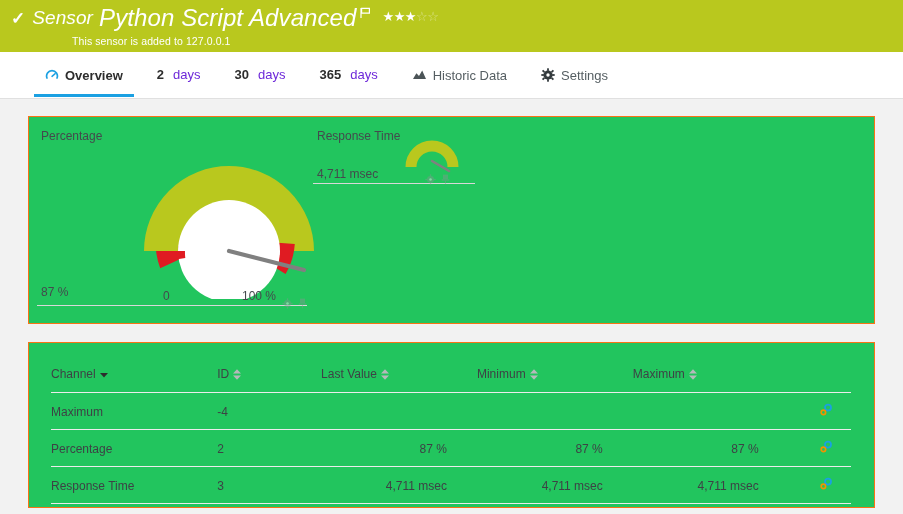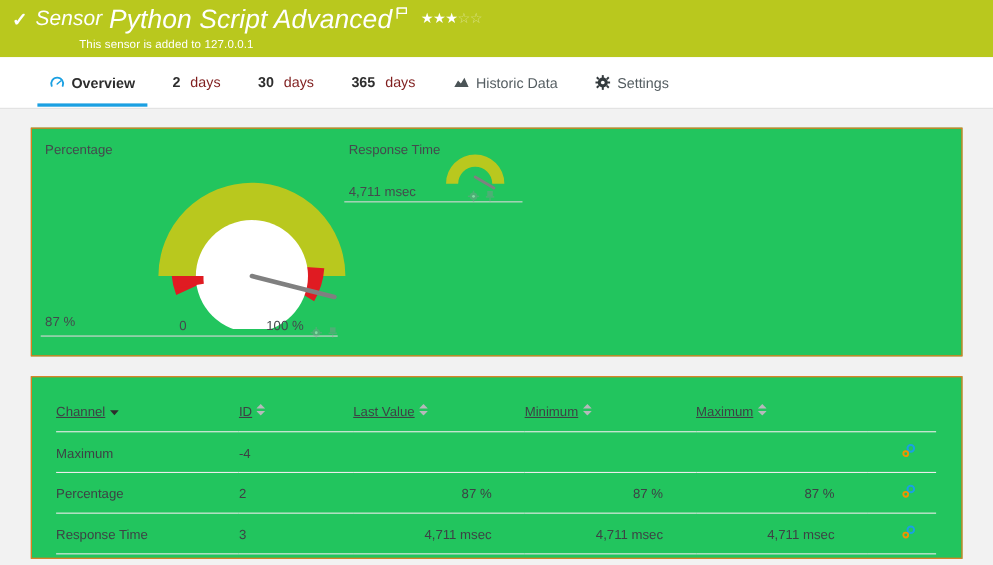--- a/index.html
+++ b/index.html
@@ -98,21 +98,21 @@
   .tab .tab-label { position: relative; top: 1px; }
   .tab.active { color: #2d2d2d; font-weight: bold; }
   .tab.active::after {
     content: "";
     position: absolute;
     left: 6px; right: 6px; bottom: 0;
     height: 3px;
     background: #1ba0e2;
   }
   .tab .num { font-weight: bold; color: #2d2d2d; margin-right: 3px; }
-  .tab .unit { color: #7f1d1d; }
+  .tab .unit { color: #6d28d9; }
   .tab-icon { display: inline-flex; align-items: center; justify-content: center; }
 
   
   .card {
     background: #22c55e;
     border: 1px solid #f97316;
     position: absolute;
   }
   #gauge-card { left: 28px; top: 116px; width: 847px; height: 208px; }
   #table-card { left: 28px; top: 342px; width: 847px; height: 166px; }
@@ -194,21 +194,21 @@
     white-space: nowrap;
   }
   table.channels tr.last td { border-bottom: 1px solid #ececec; }
   .col-channel { width: 160px; }
   .col-id      { width: 100px; }
   .col-last    { width: 150px; text-align: right; padding-right: 30px !important; }
   .col-min     { width: 150px; text-align: right; padding-right: 30px !important; }
   .col-max     { width: 150px; text-align: right; padding-right: 30px !important; }
   .col-act     { width: 60px;  text-align: right; padding-right: 18px !important; }
   th.col-last, th.col-min, th.col-max { text-align: right; }
-  .th-inner { display: inline-flex; align-items: flex-start; gap: 4px; text-decoration: underline; }
+  .th-inner { display: inline-flex; align-items: center; gap: 4px; }
   .sort-updown { display: inline-flex; flex-direction: column; line-height: 0; gap: 1px; }
   .caret-dn-solid { display: inline-block; }
 </style>
 </head>
 <body>
 
 <div class="page">
 
   <div class="header">
     <div class="header-title-row">

